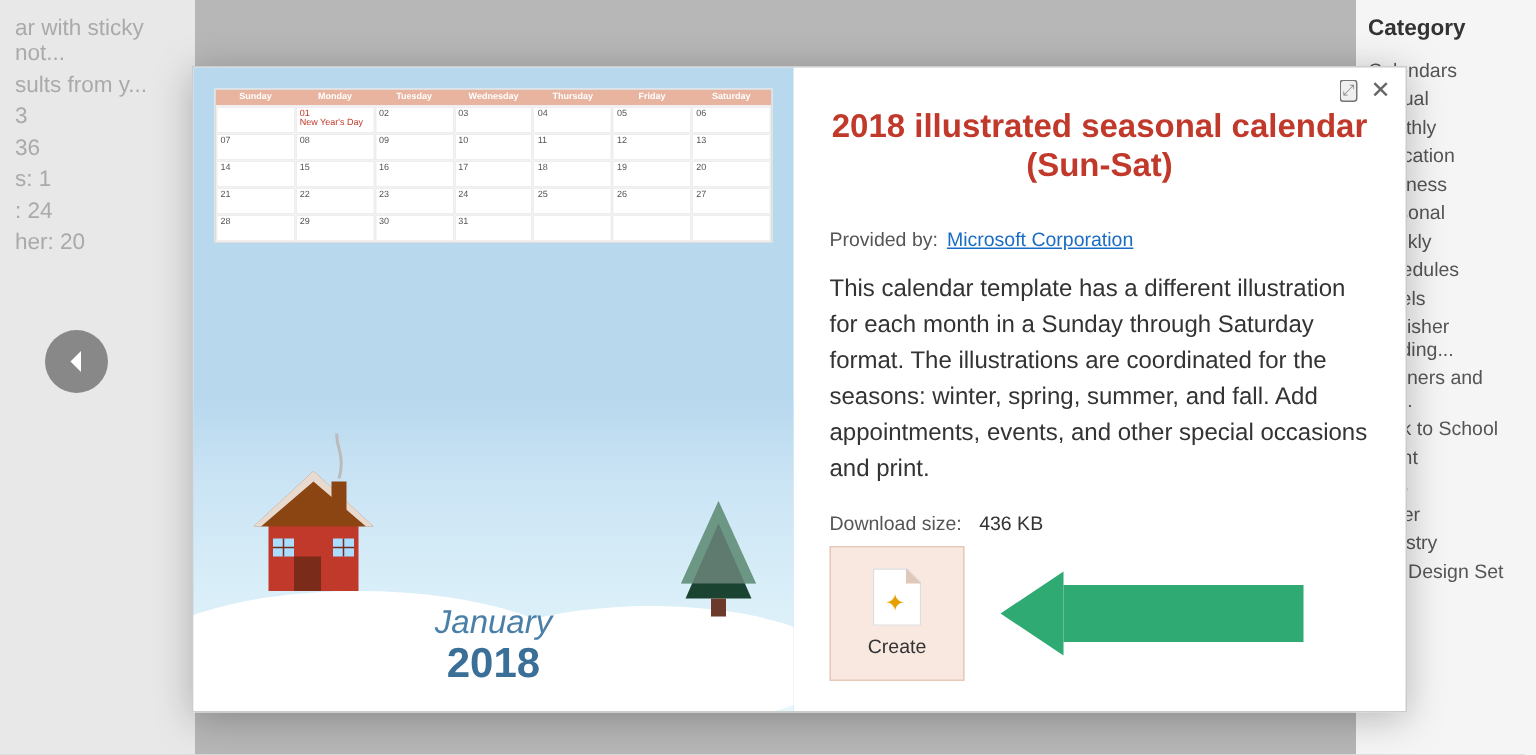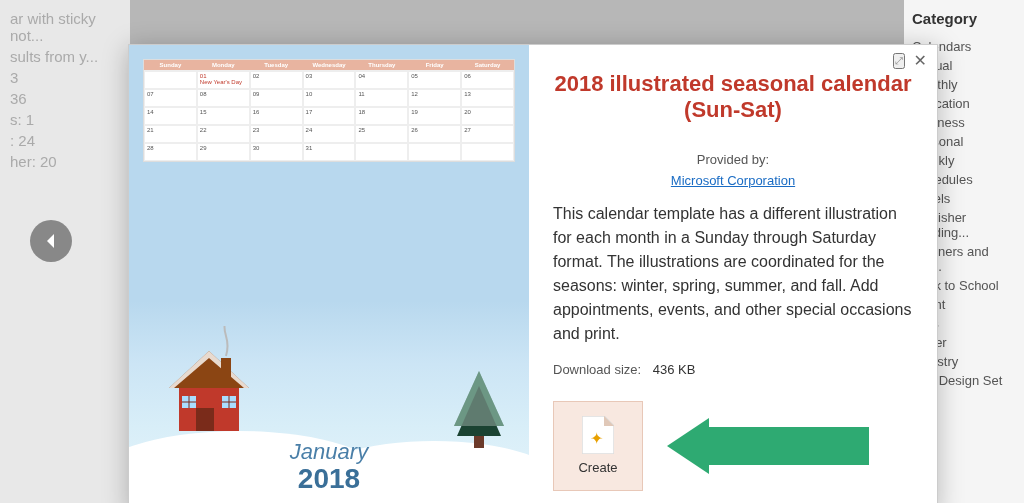--- a/index.html
+++ b/index.html
@@ -212,40 +212,39 @@
       text-align: center;
     }
 
     .provider-row {
       display: flex;
       align-items: center;
       gap: 6px;
       margin-bottom: 14px;
       font-size: 13px;
       color: #555;
-      flex-direction: column;
     }
     .provider-link {
       color: #1a6cc4;
       text-decoration: underline;
       cursor: pointer;
       font-size: 13px;
     }
 
     .description {
       font-size: 16px;
       color: #333;
       line-height: 1.5;
       margin-bottom: 16px;
     }
 
     .download-row {
       font-size: 13px;
       color: #555;
-      margin-bottom: 24px;
+      margin-bottom: 8px;
     }
     .download-size {
       margin-left: 8px;
       color: #333;
     }
 
     .create-area {
       display: flex;
       align-items: center;
       gap: 24px;

